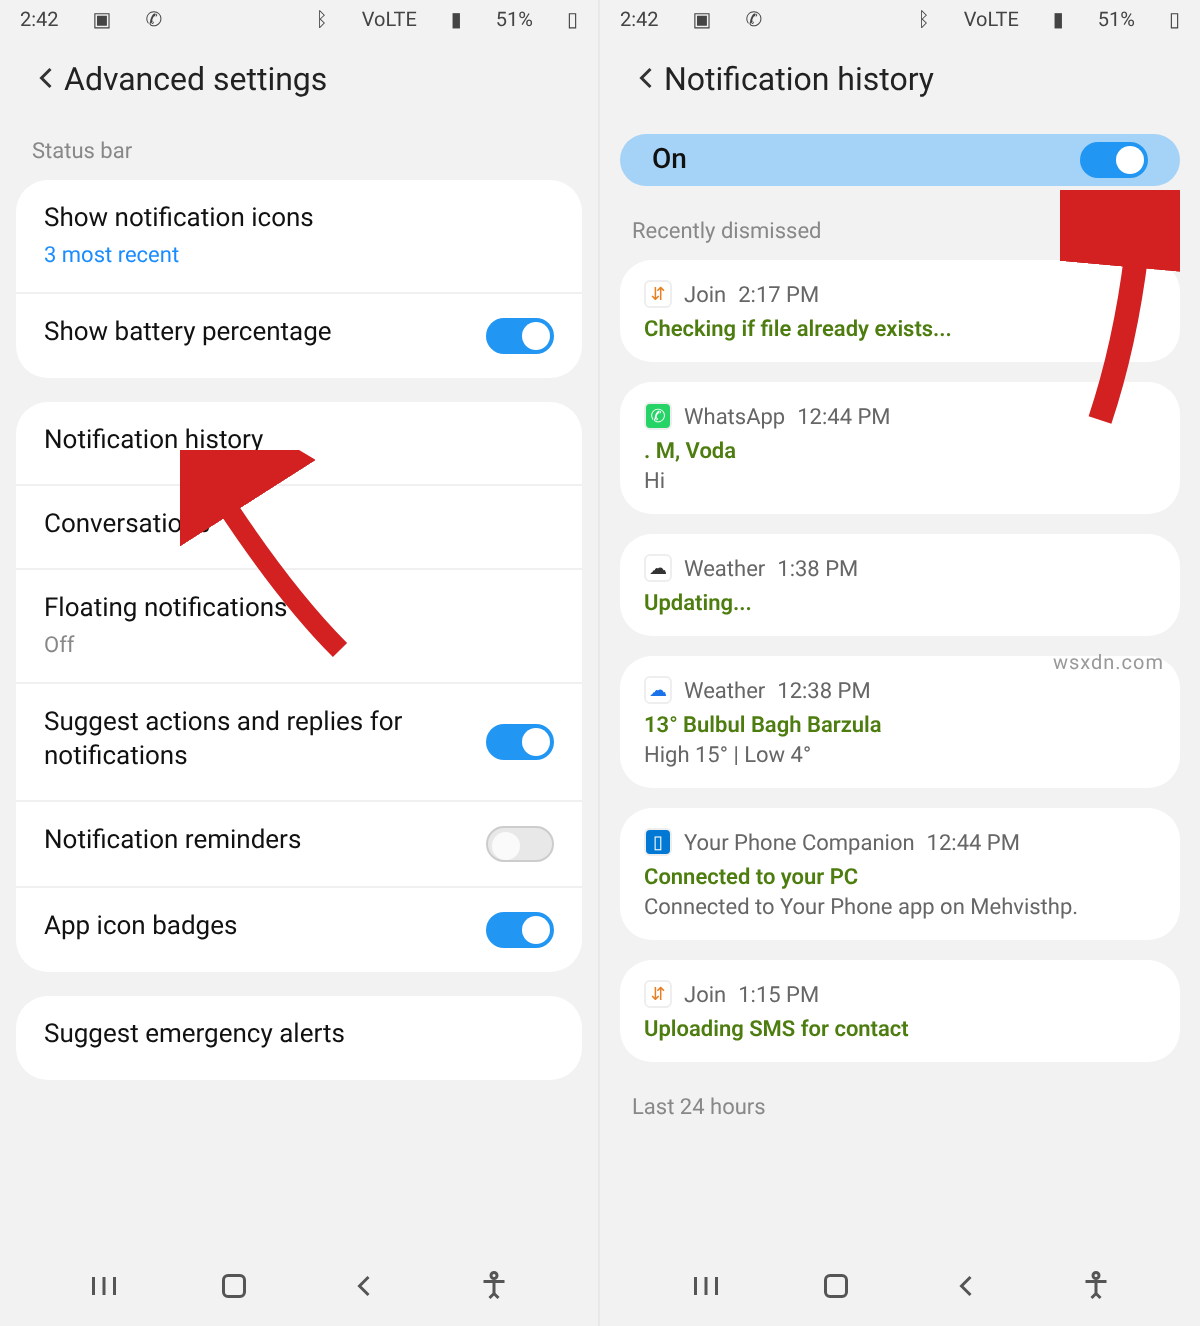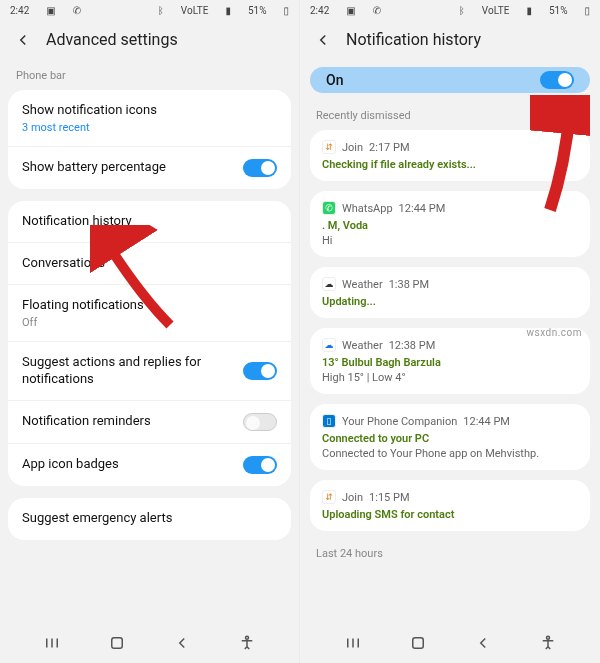--- a/index.html
+++ b/index.html
@@ -33,23 +33,22 @@
     padding: 0 10px;
     font-size: 10px;
     color: #444;
     background: #f2f2f2;
   }
   .status-left, .status-right { display: flex; align-items: center; gap: 17px; }
 
   
   .header {
     display: flex;
-    align-items: flex-end;
+    align-items: flex-start;
     padding: 10px 14px 14px 14px;
-    gap: 14px;
   }
   .back-arrow { width: 18px; height: 18px; }
   .header-title { font-size: 16px; color: #222; font-weight: 400; }
 
   
   .section-label {
     font-size: 11px;
     color: #888;
     padding: 6px 16px 4px 16px;
   }
@@ -185,21 +184,21 @@
       </div>
     </div>
 
     <div class="header">
       <svg class="back-arrow" viewBox="0 0 24 24" fill="none" stroke="#333" stroke-width="2">
           <polyline points="15 18 9 12 15 6"></polyline>
         </svg>
       <div class="header-title">Advanced settings</div>
     </div>
 
-    <div class="section-label">Phone bar</div>
+    <div class="section-label">Status bar</div>
 
     <div class="card">
       <div class="row">
         <div class="row-text">
           <div class="row-title">Show notification icons</div>
           <div class="row-sub">3 most recent</div>
         </div>
       </div>
       <div class="row">
         <div class="row-text">

